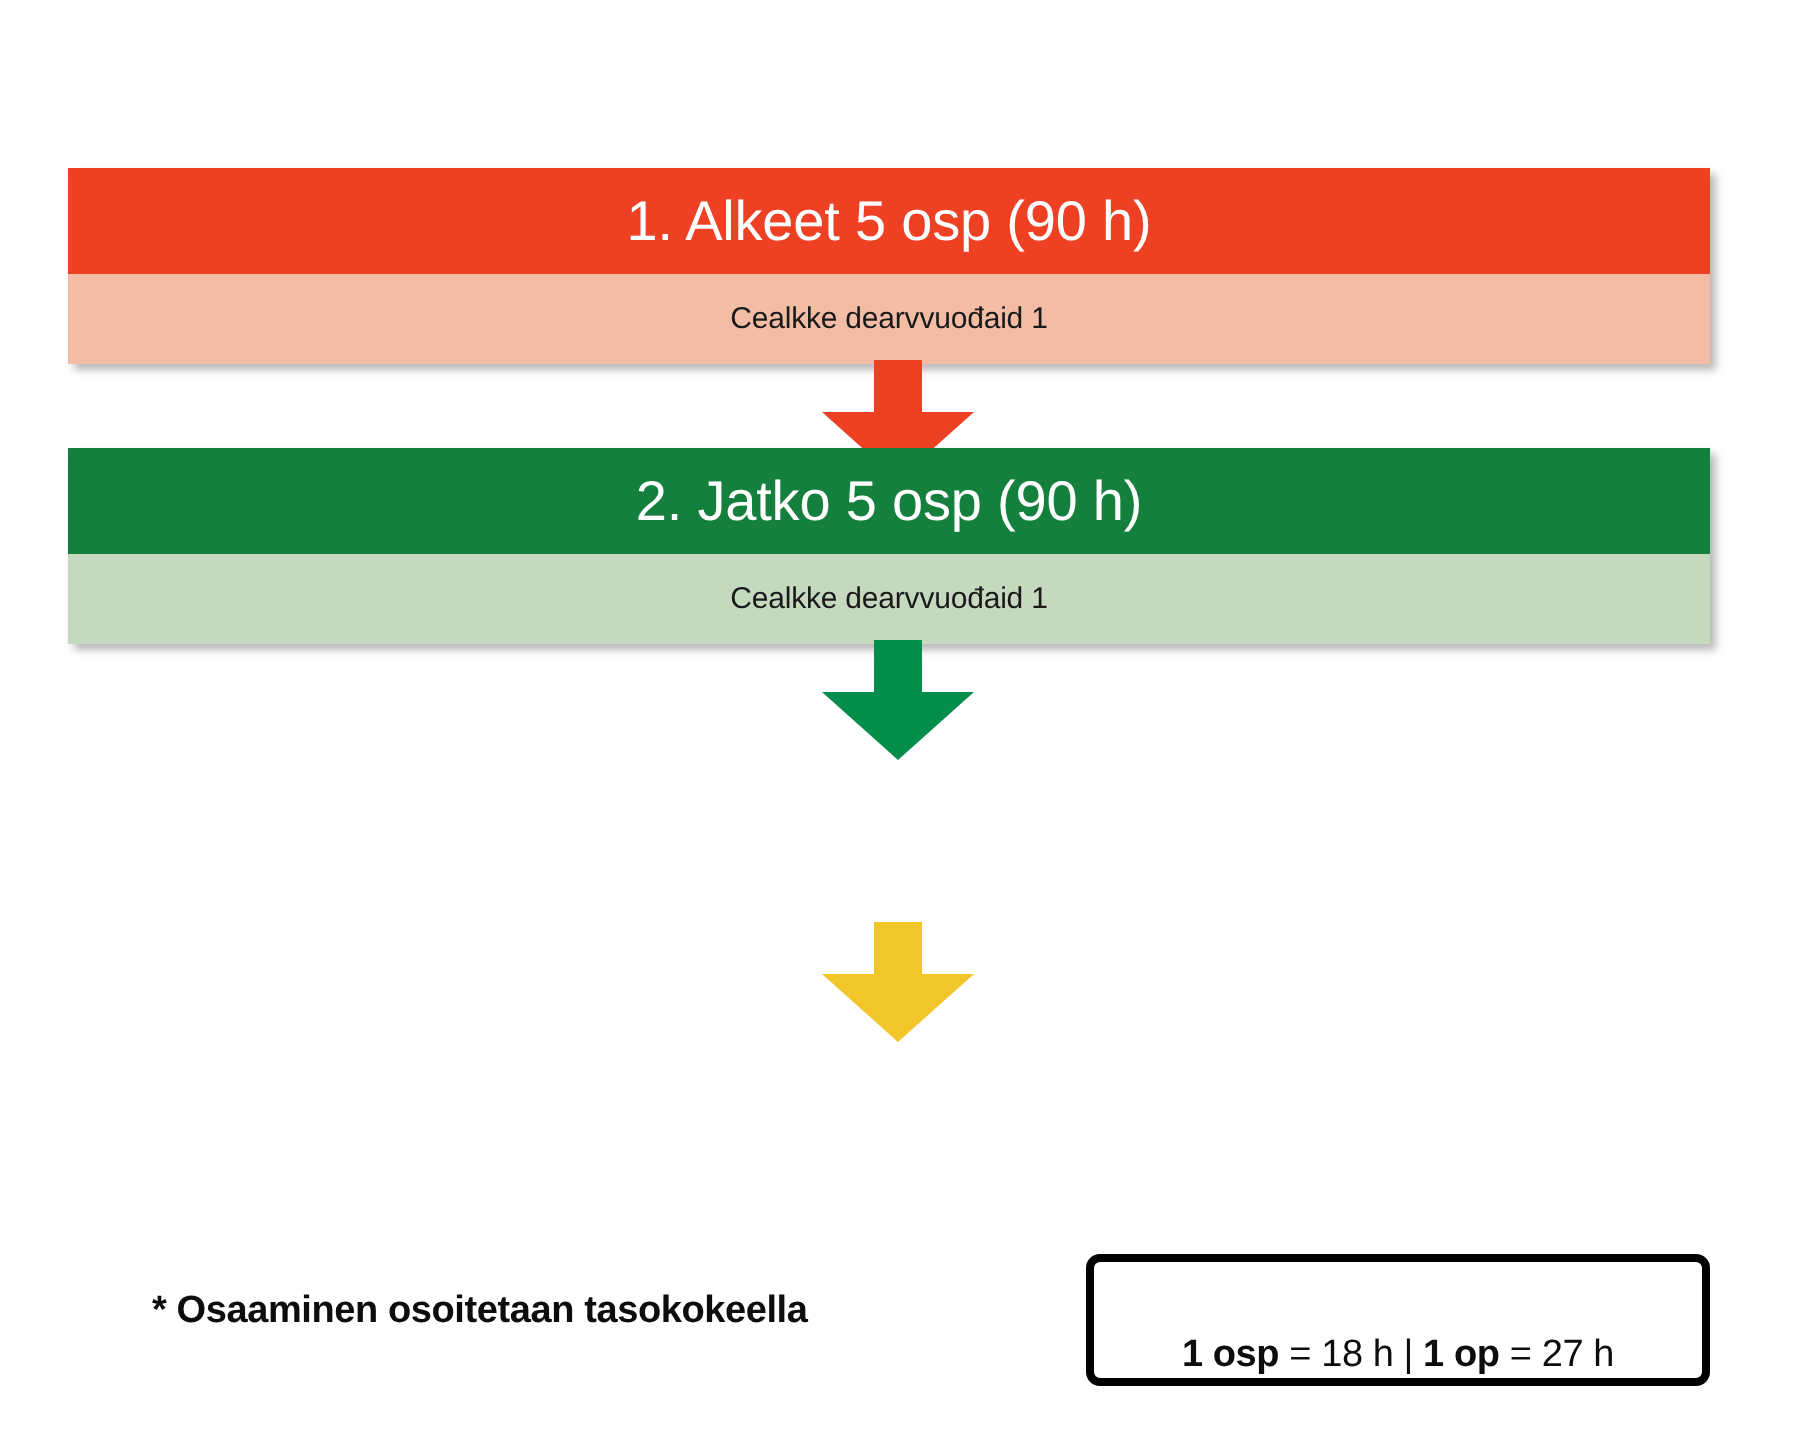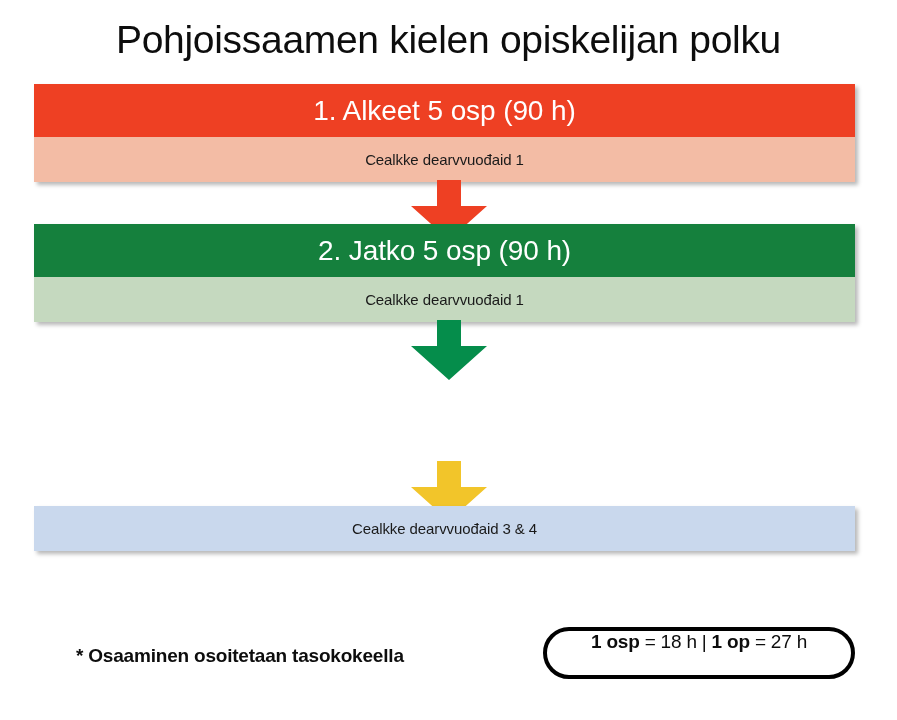--- a/index.html
+++ b/index.html
@@ -94,44 +94,43 @@
     color: #0d0d0d;
     letter-spacing: -0.2px;
     white-space: nowrap;
   }
 
   .legend-box {
     position: absolute;
     left: 543px;
     top: 627px;
     width: 312px;
-    height: 52px;
+    height: 66px;
     border: 4px solid #000000;
-    border-radius: 26px;
+    border-radius: 7px;
     background: #ffffff;
     display: flex;
-    align-items: flex-start;
+    align-items: flex-end;
     justify-content: center;
     white-space: nowrap;
   }
 
   .legend-text {
     font-size: 19px;
     color: #0d0d0d;
     letter-spacing: -0.2px;
   }
   .legend-text .b { font-weight: bold; }
   .legend-sep { padding: 0 5px; }
 </style>
 </head>
 <body>
 
 <div id="slide">
 
-  <div class="slide-title">Pohjoissaamen kielen opiskelijan polku</div>
 
   <div class="stage" id="stage-1">
     <div class="stage-head" style="background: rgb(238, 64, 35);">1. Alkeet 5 osp (90 h)</div>
     <div class="stage-sub" style="background: rgb(243, 188, 165);">Cealkke dearvvuođaid 1</div>
   </div>
 
   <div class="arrow" id="arrow-1">
     <svg viewBox="0 0 76 60" preserveAspectRatio="none">
       <polygon points="26,0 50,0 50,26 76,26 38,60 0,26 26,26" fill="#EE4023"></polygon>
     </svg>
@@ -149,21 +148,20 @@
   </div>
 
 
   <div class="arrow" id="arrow-3">
     <svg viewBox="0 0 76 60" preserveAspectRatio="none">
       <polygon points="26,0 50,0 50,26 76,26 38,60 0,26 26,26" fill="#F2C52A"></polygon>
     </svg>
   </div>
 
   <div class="stage" id="stage-4">
-    <div class="stage-sub" style="background: rgb(201, 216, 237);">Cealkke dearvvuođaid 3 &amp; 4</div>
   </div>
 
   <div class="footnote">* Osaaminen osoitetaan tasokokeella</div>
 
   <div class="legend-box">
     <span class="legend-text">
       <span class="b">1 osp</span><span> = 18 h</span><span class="legend-sep">|</span><span class="b">1 op</span><span> = 27 h</span>
     </span>
   </div>
 

